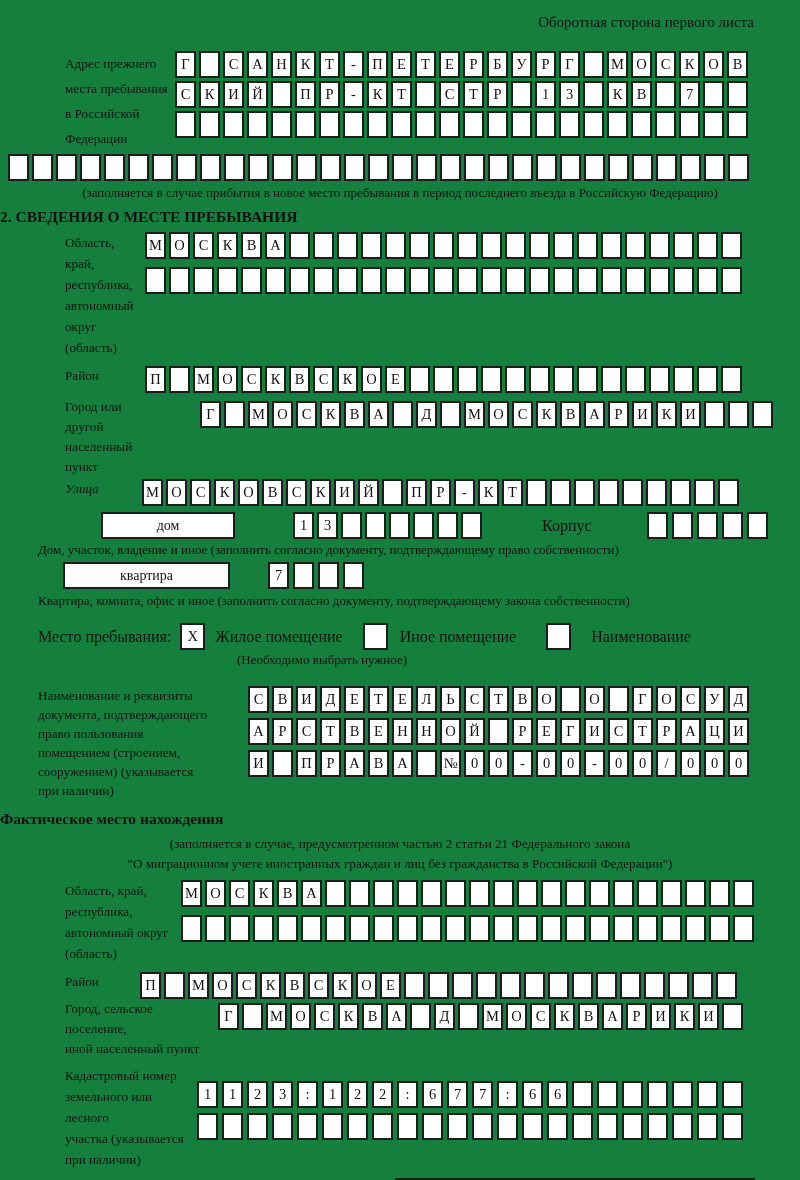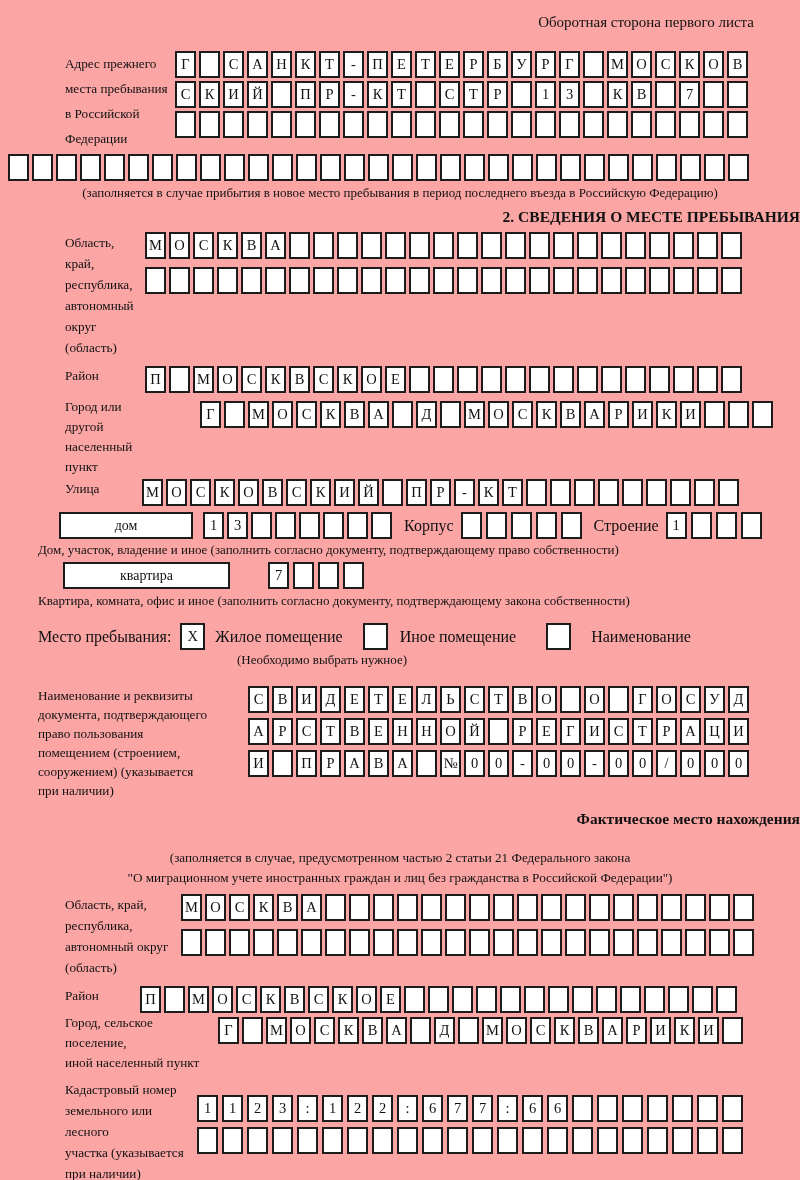--- a/index.html
+++ b/index.html
@@ -1,20 +1,20 @@
 <!DOCTYPE html>
 <html><head>
 <meta charset="utf-8">
 <style>
   html,body{margin:0;padding:0;background:#fff;}
   .page{
     position:relative;
     width:800px;height:1180px;
     margin:0 auto;
-    background:#fca5a5;
+    background:#15803d;
     color:#111;
     font-family:"Liberation Serif","DejaVu Serif",serif;
     overflow:hidden;
     box-sizing:border-box;
     padding-top:14px;
   }
   .top-note{ text-align:right; padding-right:46px; font-size:15px; }
 
   .row{ display:flex; align-items:flex-start; }
   .label{
@@ -38,21 +38,21 @@
     font-size:14.5px; line-height:23px;
     flex:0 0 auto; background:#fff;
   }
   .labelbox{
     border:2px solid #1c1c1c;
     height:23px; display:flex; align-items:center; justify-content:center;
     font-size:14px; flex:0 0 auto; background:#fff;
   }
   .caption{ font-size:13px; }
   .caption.center{ text-align:center; }
-  .h-bold{ font-weight:bold; font-size:15.5px; text-align:right; }
+  .h-bold{ font-weight:bold; font-size:15.5px; text-align:left; }
   .checkbox{
     width:21px;height:23px;border:2px solid #1c1c1c;
     display:flex;align-items:center;justify-content:center;
     font-size:14.5px; flex:0 0 auto; background:#fff;
   }
   .inline-label{ font-size:16px; line-height:26px; }
   .stamp-box{
     margin-left:395px; margin-top:8px;
     width:356px; height:170px;
     border:2px solid #1c1c1c; background:#fff;
@@ -309,21 +309,21 @@
         <span class="cell">И</span>
         <span class="cell">К</span>
         <span class="cell">И</span>
         <span class="cell"></span>
         <span class="cell"></span>
         <span class="cell"></span>
       </div>
   </div>
 
   <div class="row" style="margin-top:2px; margin-left:65px;">
-    <div class="label" style="width:71px;">Улица</div>
+    <div class="label" style="width:71px;font-style:italic;">Улица</div>
     <div class="grid" style="margin-left:6px;">
         <span class="cell">М</span>
         <span class="cell">О</span>
         <span class="cell">С</span>
         <span class="cell">К</span>
         <span class="cell">О</span>
         <span class="cell">В</span>
         <span class="cell">С</span>
         <span class="cell">К</span>
         <span class="cell">И</span>
@@ -339,21 +339,21 @@
         <span class="cell"></span>
         <span class="cell"></span>
         <span class="cell"></span>
         <span class="cell"></span>
         <span class="cell"></span>
         <span class="cell"></span>
         <span class="cell"></span>
       </div>
   </div>
 
-  <div class="row" style="margin-top:6px; margin-left:59px; align-items:center;">
+  <div class="row" style="margin-top:6px; margin-left:101px; align-items:center;gap:48px;">
     <div class="labelbox" style="width:130px;">дом</div>
     <div class="grid" style="margin-left:10px;">
         <span class="cell">1</span>
         <span class="cell">3</span>
         <span class="cell"></span>
         <span class="cell"></span>
         <span class="cell"></span>
         <span class="cell"></span>
         <span class="cell"></span>
         <span class="cell"></span>
@@ -472,21 +472,21 @@
           <span class="cell">0</span>
           <span class="cell">/</span>
           <span class="cell">0</span>
           <span class="cell">0</span>
           <span class="cell">0</span>
         </div>
     </div>
   </div>
 
   <div class="h-bold" style="margin-top:10px;">Фактическое место нахождения</div>
-  <div class="fact-note" style="margin-top:20px;">(заполняется в случае, предусмотренном частью 2 статьи 21 Федерального закона</div>
+  <div class="fact-note" style="margin-top:6px;">(заполняется в случае, предусмотренном частью 2 статьи 21 Федерального закона</div>
   <div class="fact-note">"О миграционном учете иностранных граждан и лиц без гражданства в Российской Федерации")</div>
 
   <div class="row" style="margin-top:6px; margin-left:65px;">
     <div class="label mid" style="width:108px;">Область, край,
 республика,
 автономный округ
 (область)</div>
     <div class="gridcol" style="margin-left:8px; gap:8px;">
       <div class="grid">
           <span class="cell">М</span>

